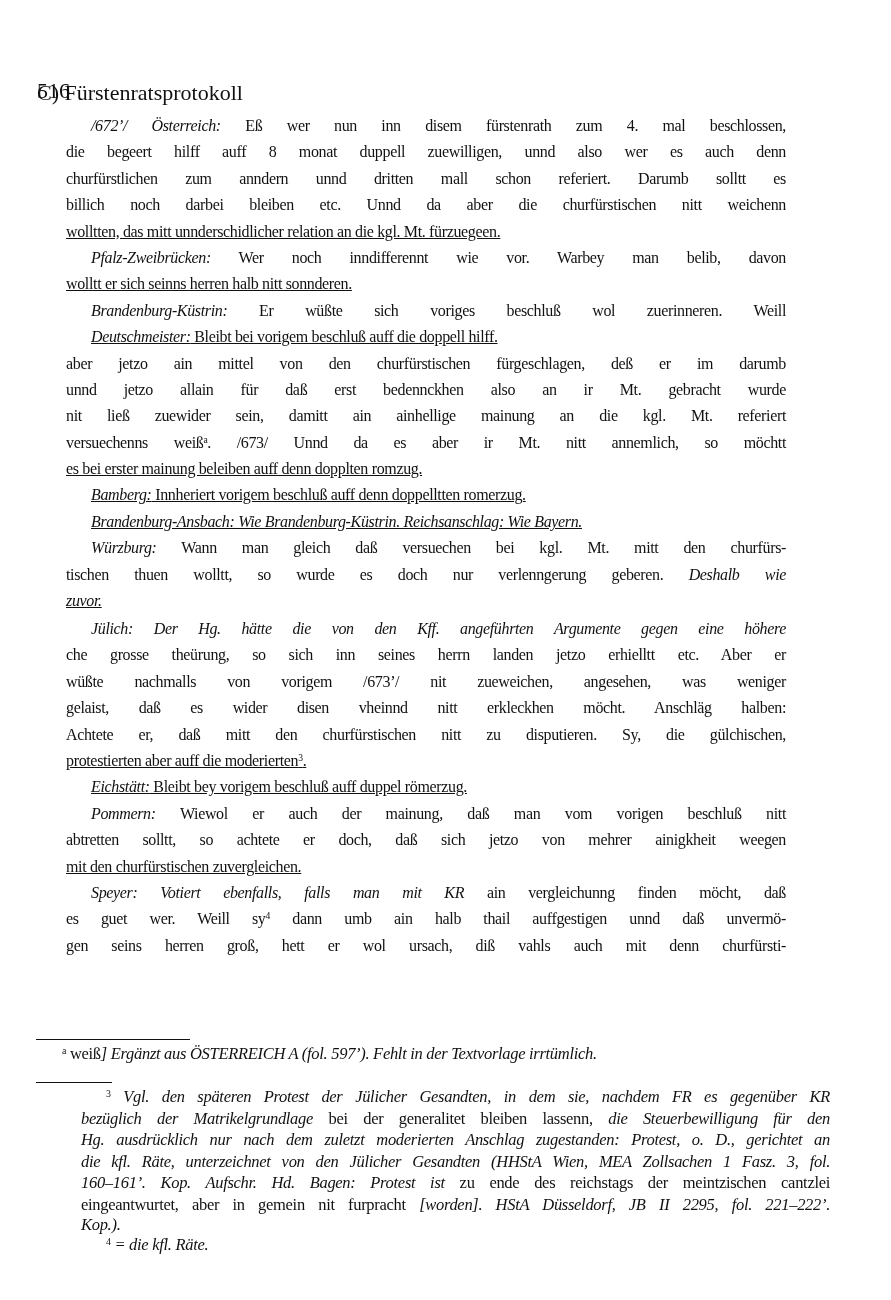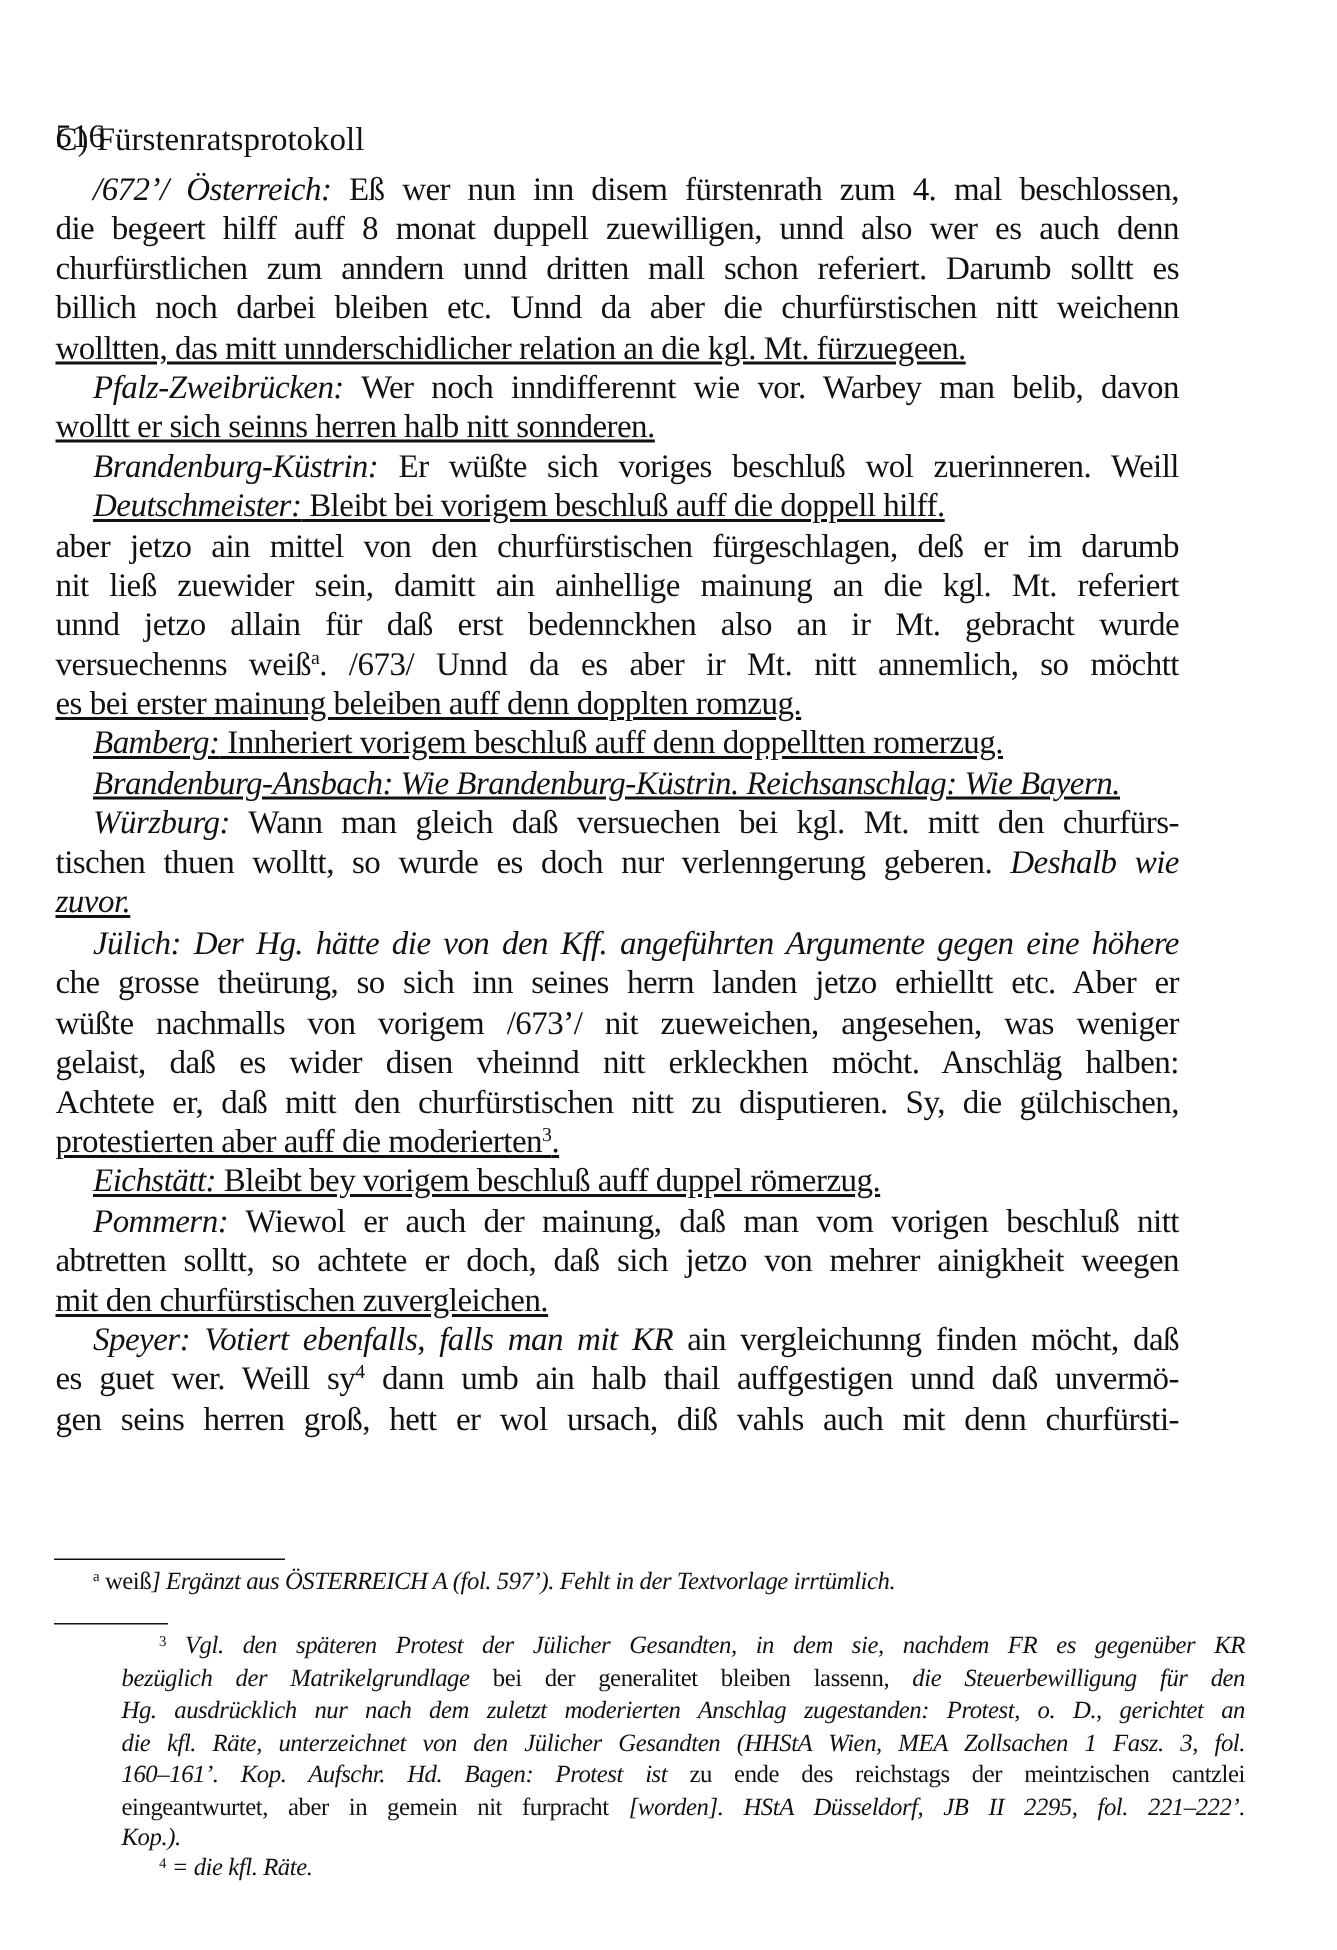--- a/index.html
+++ b/index.html
@@ -1,22 +1,22 @@
 <!DOCTYPE html>
 <html><head>
 <meta charset="utf-8">
 <style>
   html, body { margin: 0; padding: 0; background: #ffffff; }
   body { width: 891px; height: 1300px; position: relative; overflow: hidden;
          font-family: "Liberation Serif", "DejaVu Serif", serif; color: #111; }
   .page-number { position: absolute; left: 37px; top: 78px; font-size: 22px; }
   .running-head { position: absolute; left: 37px; width: 749px; top: 80px; text-align: left; font-size: 22px; }
   .body-text { position: absolute; left: 37px; top: 113px; width: 749px; }
-  .line { display: block; height: 26.4px; line-height: 26.4px; font-size: 22px; letter-spacing: -0.35px;
-          white-space: nowrap; text-align: justify; text-align-last: justify; }
+  .line { display: block; height: 26.4px; line-height: 26.4px; font-size: 16px; letter-spacing: -0.35px;
+          white-space: nowrap; text-align: justify; text-align-last: justify; margin-left: 29px; }
   .line.last { text-align-last: left; text-decoration: underline; }
   .line.indent { padding-left: 25px; }
   .line.tall { height: 28px; }
   i, .it { font-style: italic; }
   sup { font-size: 0.6em; line-height: 0; vertical-align: 0.55em; }
   .rule { position: absolute; left: 36px; height: 1px; background: #111; }
   .rule-a { top: 1039px; width: 154px; }
   .rule-n { top: 1082px; width: 76px; }
   .footnotes-a { position: absolute; left: 37px; top: 1043px; width: 749px; }
   .footnotes-n { position: absolute; left: 37px; top: 1086px; width: 749px; margin-left: 44px; }
@@ -38,22 +38,22 @@
       <span class="line indent"><span class="it">/672’/ Österreich:</span><span> Eß wer nun inn disem fürstenrath zum 4. mal beschlossen,</span></span>
       <span class="line"><span>die begeert hilff auff 8 monat duppell zuewilligen, unnd also wer es auch denn</span></span>
       <span class="line"><span>churfürstlichen zum anndern unnd dritten mall schon referiert. Darumb solltt es</span></span>
       <span class="line"><span>billich noch darbei bleiben etc. Unnd da aber die churfürstischen nitt weichenn</span></span>
       <span class="line last"><span>wolltten, das mitt unnderschidlicher relation an die kgl. Mt. fürzuegeen.</span></span>
       <span class="line indent"><span class="it">Pfalz-Zweibrücken:</span><span> Wer noch inndifferennt wie vor. Warbey man belib, davon</span></span>
       <span class="line last"><span>wolltt er sich seinns herren halb nitt sonnderen.</span></span>
       <span class="line indent"><span class="it">Brandenburg-Küstrin:</span><span> Er wüßte sich voriges beschluß wol zuerinneren. Weill</span></span>
       <span class="line indent last"><span class="it">Deutschmeister:</span><span> Bleibt bei vorigem beschluß auff die doppell hilff.</span></span>
       <span class="line"><span>aber jetzo ain mittel von den churfürstischen fürgeschlagen, deß er im darumb</span></span>
+      <span class="line"><span>unnd jetzo allain für daß erst bedennckhen also an ir Mt. gebracht wurde</span></span>
       <span class="line"><span>nit ließ zuewider sein, damitt ain ainhellige mainung an die kgl. Mt. referiert</span></span>
-      <span class="line"><span>unnd jetzo allain für daß erst bedennckhen also an ir Mt. gebracht wurde</span></span>
       <span class="line"><span>versuechenns weiß</span><sup>a</sup><span>. /673/ Unnd da es aber ir Mt. nitt annemlich, so möchtt</span></span>
       <span class="line last"><span>es bei erster mainung beleiben auff denn dopplten romzug.</span></span>
       <span class="line indent last"><span class="it">Bamberg:</span><span> Innheriert vorigem beschluß auff denn doppelltten romerzug.</span></span>
       <span class="line indent last"><span class="it">Brandenburg-Ansbach: Wie Brandenburg-Küstrin. Reichsanschlag: Wie Bayern.</span></span>
       <span class="line indent"><span class="it">Würzburg:</span><span> Wann man gleich daß versuechen bei kgl. Mt. mitt den churfürs-</span></span>
       <span class="line"><span>tischen thuen wolltt, so wurde es doch nur verlenngerung geberen. </span><span class="it">Deshalb wie</span></span>
       <span class="line last tall"><span class="it">zuvor.</span></span>
       <span class="line indent"><span class="it">Jülich: Der Hg. hätte die von den Kff. angeführten Argumente gegen eine höhere</span></span>
       <span class="line"><span>che grosse theürung, so sich inn seines herrn landen jetzo erhielltt etc. Aber er</span></span>
       <span class="line"><span>wüßte nachmalls von vorigem /673’/ nit zueweichen, angesehen, was weniger</span></span>

